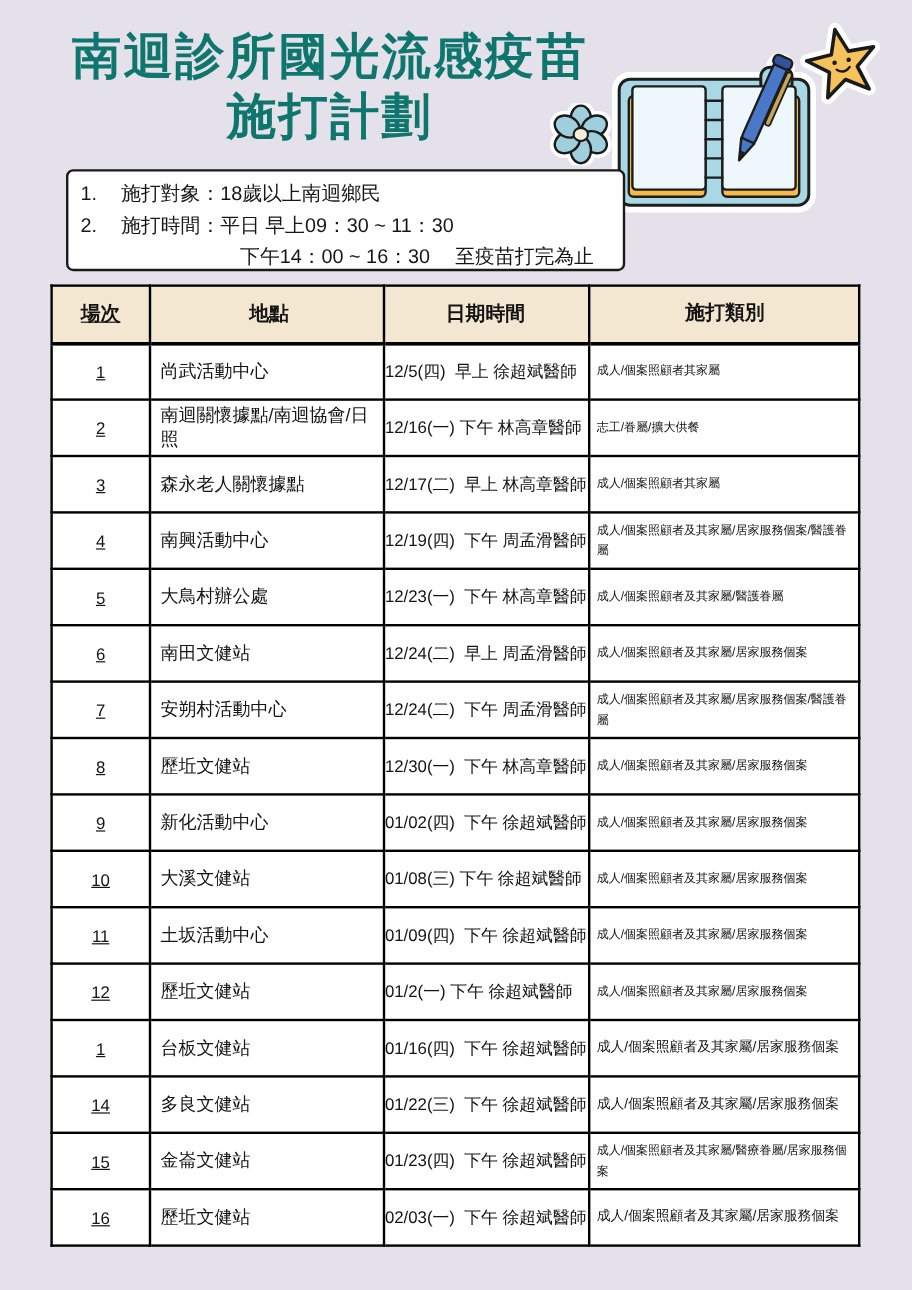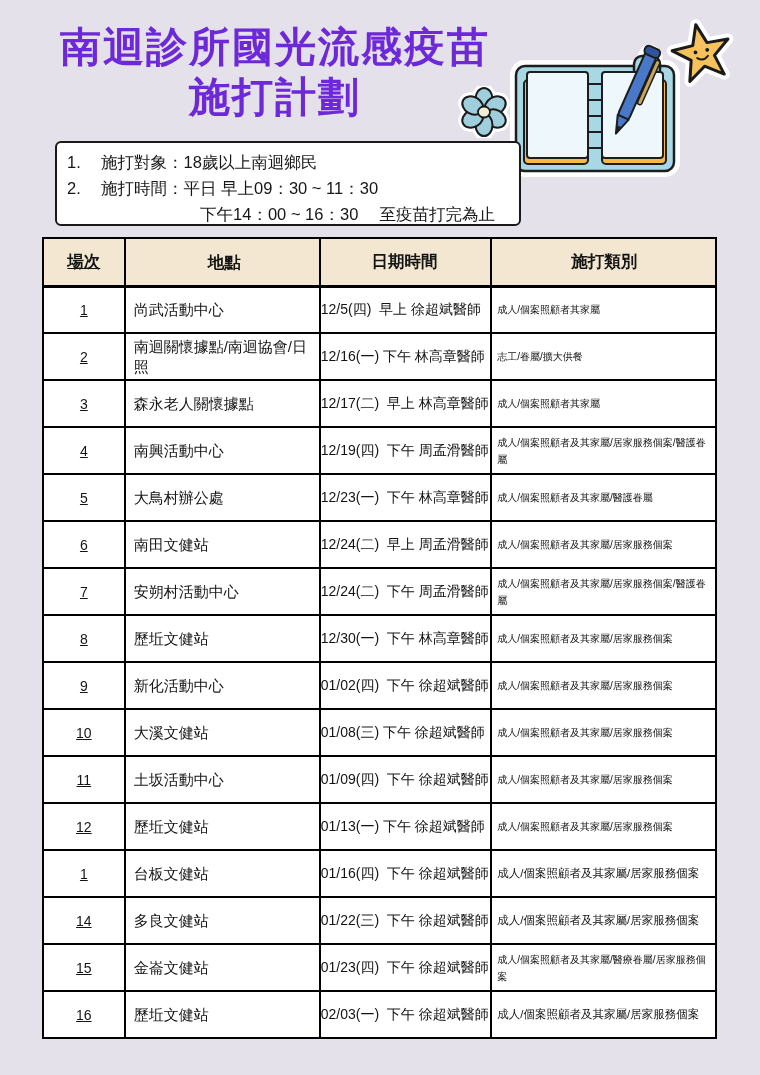--- a/index.html
+++ b/index.html
@@ -5,21 +5,21 @@
   html,body{margin:0;padding:0;}
   body{
     width:760px;height:1075px;position:relative;overflow:hidden;
     background:var(--background,#e4e1ea);
     font-family:"Liberation Sans","DejaVu Sans",sans-serif;
     color:#111;
   }
   
   .title{
     position:absolute;left:55px;top:22px;width:440px;
-    text-align:center;font-weight:bold;color:#6d28d9;
+    text-align:center;font-weight:bold;color:#0f766e;
     font-size:41px;line-height:50px;letter-spacing:2px;
   }
   
   .deco{position:absolute;}
   .deco-star{left:660px;top:16px;}
   .deco-flower{left:458px;top:86px;}
   .deco-notebook{left:506px;top:44px;}
   
   .notes{
     position:absolute;left:55px;top:141px;width:466px;height:85px;
@@ -215,21 +215,21 @@
   </tr>
       <tr>
     <td class="col-no">11</td>
     <td class="col-loc">土坂活動中心</td>
     <td class="col-date">01/09(四)  下午 徐超斌醫師</td>
     <td class="col-cat">成人/個案照顧者及其家屬/居家服務個案</td>
   </tr>
       <tr>
     <td class="col-no">12</td>
     <td class="col-loc">歷坵文健站</td>
-    <td class="col-date">01/13(一) 下午 徐超斌醫師</td>
+    <td class="col-date">01/2(一) 下午 徐超斌醫師</td>
     <td class="col-cat">成人/個案照顧者及其家屬/居家服務個案</td>
   </tr>
       <tr>
     <td class="col-no">1</td>
     <td class="col-loc">台板文健站</td>
     <td class="col-date">01/16(四)  下午 徐超斌醫師</td>
     <td class="col-cat">成人/個案照顧者及其家屬/居家服務個案</td>
   </tr>
       <tr>
     <td class="col-no">14</td>

